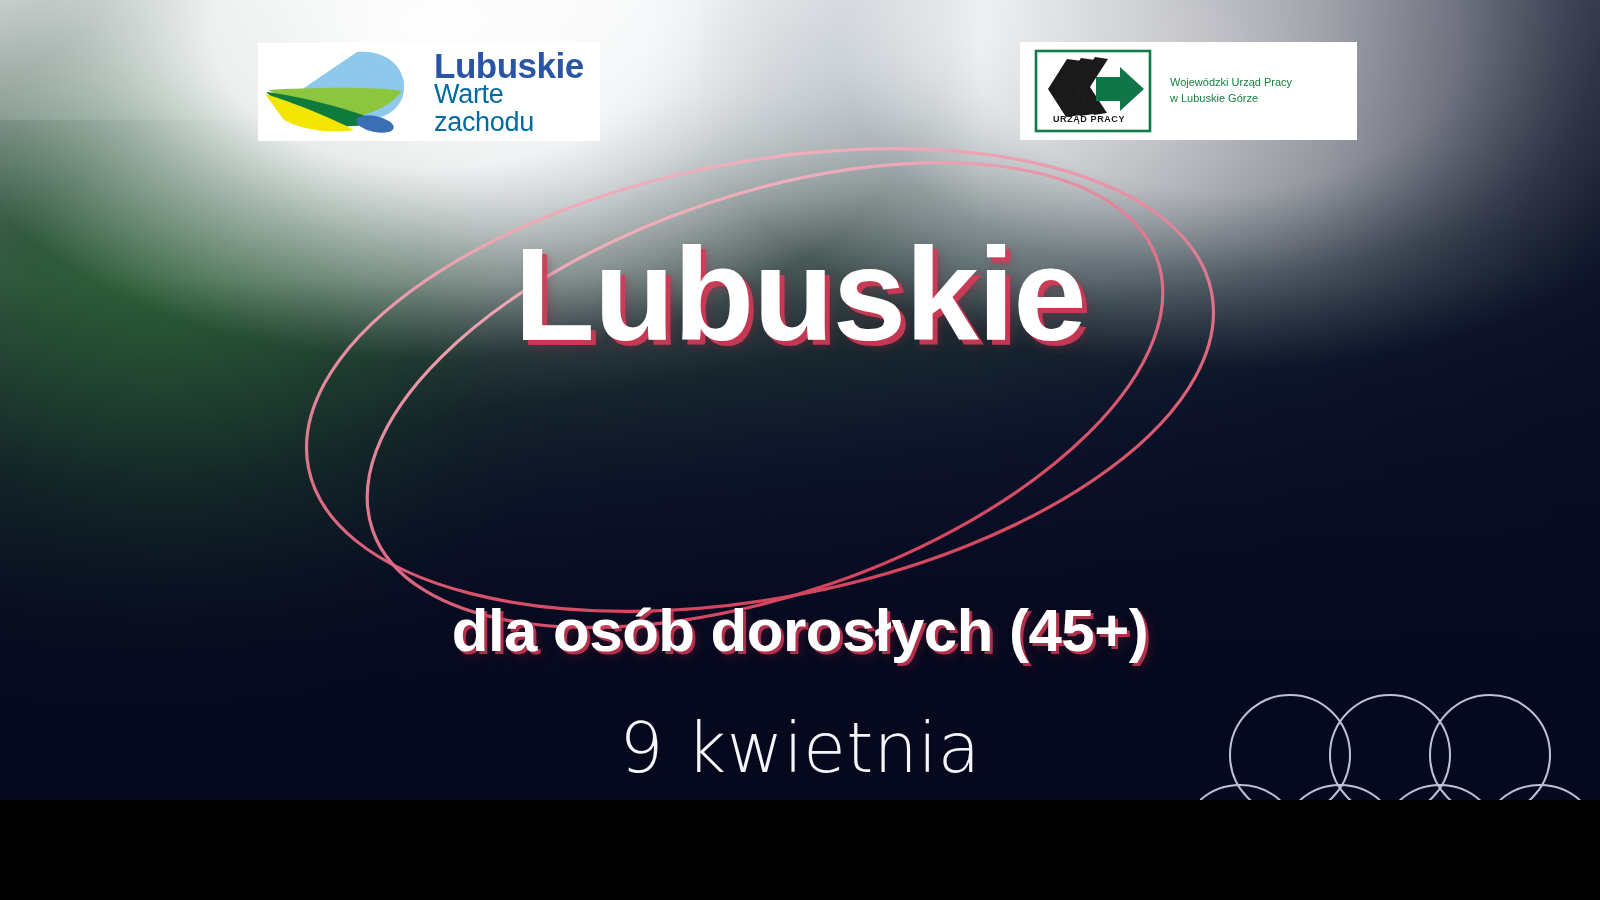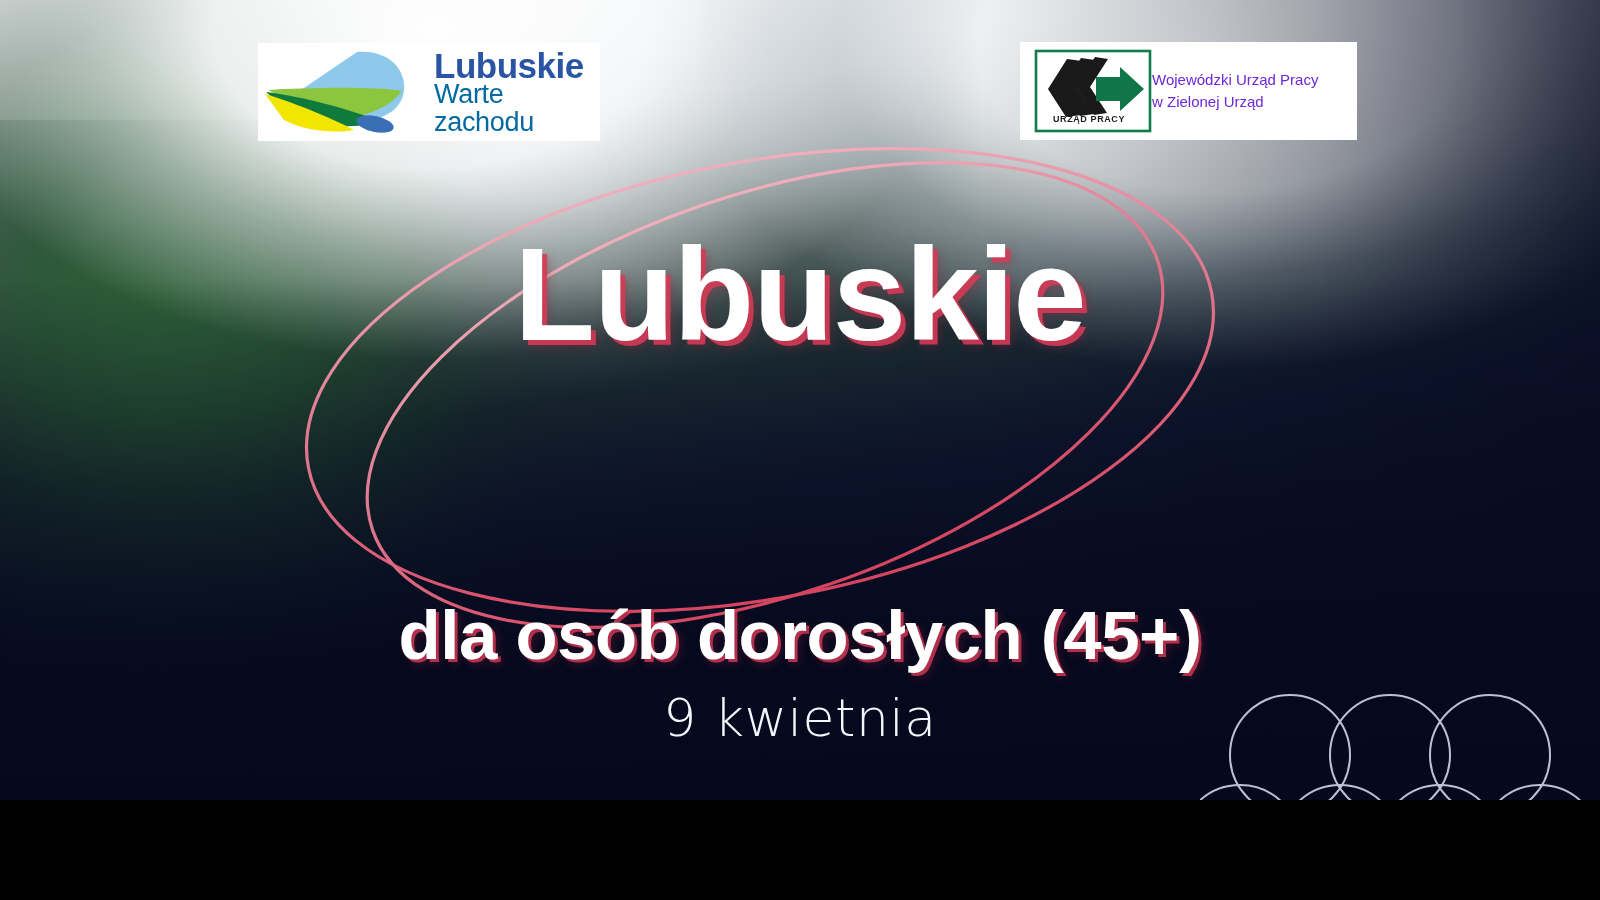--- a/index.html
+++ b/index.html
@@ -152,22 +152,23 @@
   }
   .lub-sub {
     font-size: 27px;
     font-weight: normal;
     color: #0369a1;
     letter-spacing: -0.3px;
     margin-top: -2px;
   }
   .wup-mark { width: 118px; height: 84px; flex: 0 0 auto; margin-left: 14px; }
   .wup-txt {
-    font-size: 15px;
-    color: #6d28d9;
+    margin-left: 18px;
+    font-size: 11px;
+    color: #15803d;
     line-height: 1.45;
   }
 
   
   .headline {
     position: absolute;
     left: 0;
     top: 0;
     width: 1600px;
     height: 900px;
@@ -191,37 +192,37 @@
   #title-line2 {
     top: 377px;
     font-size: 132px;
     letter-spacing: -1px;
     text-shadow:
       3px 3px 0 rgba(214,58,86,0.30),
       0 2px 14px rgba(0,0,0,0.35);
   }
   #subtitle-line {
     top: 596px;
-    font-size: 69px;
+    font-size: 60px;
     letter-spacing: -0.5px;
     text-shadow:
       3px 3px 0 rgba(214,58,86,0.80),
       5px 5px 9px rgba(150,30,55,0.30);
   }
   .datetxt {
     position: absolute;
     width: 100%;
     color: #f4f6fb;
     font-weight: 300;
     white-space: nowrap;
     font-family: "DejaVu Sans", sans-serif;
   }
   #date-line1 {
-    top: 688px;
-    font-size: 52px;
+    top: 708px;
+    font-size: 69px;
     letter-spacing: 0.5px;
   }
   #date-line2 {
     top: 765px;
     font-size: 77px;
     letter-spacing: 1px;
   }
 </style>
 </head>
 <body>
@@ -291,21 +292,21 @@
         <g fill="#1a1a1a">
           <path d="M33 10 L48 12 L30 40 L47 66 L32 68 L14 40 Z"></path>
           <path d="M47 9 L61 11 L43 39 L60 65 L46 67 L28 39 Z"></path>
           <path d="M61 8 L74 10 L56 38 L73 64 L60 66 L42 38 Z"></path>
         </g>
         <path d="M62 28 L86 28 L86 18 L110 40 L86 62 L86 52 L62 52 Z" fill="#11754a"></path>
         <text x="55" y="73" font-family="Liberation Sans, sans-serif" font-size="9" font-weight="bold" fill="#1a1a1a" text-anchor="middle" letter-spacing="0.6">URZĄD PRACY</text>
       </svg>
       <div class="wup-txt">
         <div>Wojewódzki Urząd Pracy</div>
-        <div>w Zielonej Urząd</div>
+        <div>w Lubuskie Górze</div>
       </div>
     </div>
   </div>
 
   <div class="headline">
     <div class="ttl" id="title-line1">Lubuskie</div>
     <div class="ttl" id="subtitle-line">dla osób dorosłych (45+)</div>
     <div class="datetxt" id="date-line1">9 kwietnia</div>
   </div>
 

